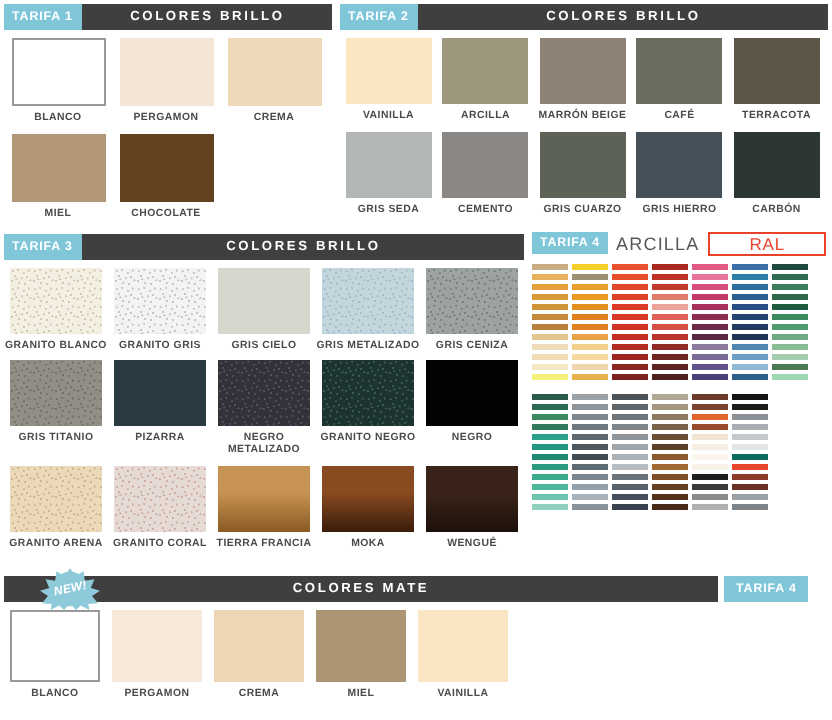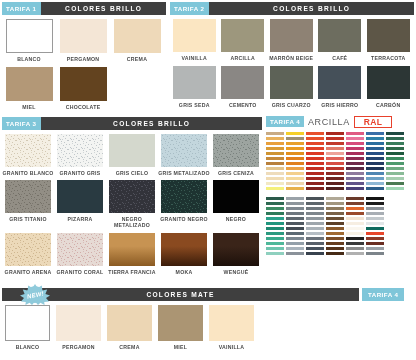--- a/index.html
+++ b/index.html
@@ -137,22 +137,22 @@
     background: #7fc6d9; color: #fff;
     font-size: 6.2px; font-weight: bold; letter-spacing: .4px;
     height: 11px; line-height: 11px; padding: 0 4px;
   }
   #panel-t4 .ral-word {
     font-size: 9px; letter-spacing: .6px; color: #58585a;
     font-family: "Liberation Sans", sans-serif;
   }
   #panel-t4 .ral-box {
     border: 1.2px solid #e8412c; color: #e8412c;
-    font-size: 8.5px; font-weight: bold; letter-spacing: .4px;
-    padding: 0 9px; line-height: 10px;
+    font-size: 8.5px; font-weight: normal; letter-spacing: .4px;
+    padding: 0 20px; line-height: 10px;
   }
   .ral-block { display: flex; margin-top: 4px; }
   .ral-col { display: flex; flex-direction: column; margin-right: 2px; }
   .ral-chip { width: 18px; height: 3.4px; margin-bottom: 1.6px; }
   .ral-block.second { margin-top: 5px; }
 </style>
 </head>
 <body>
 
 <div class="page">

